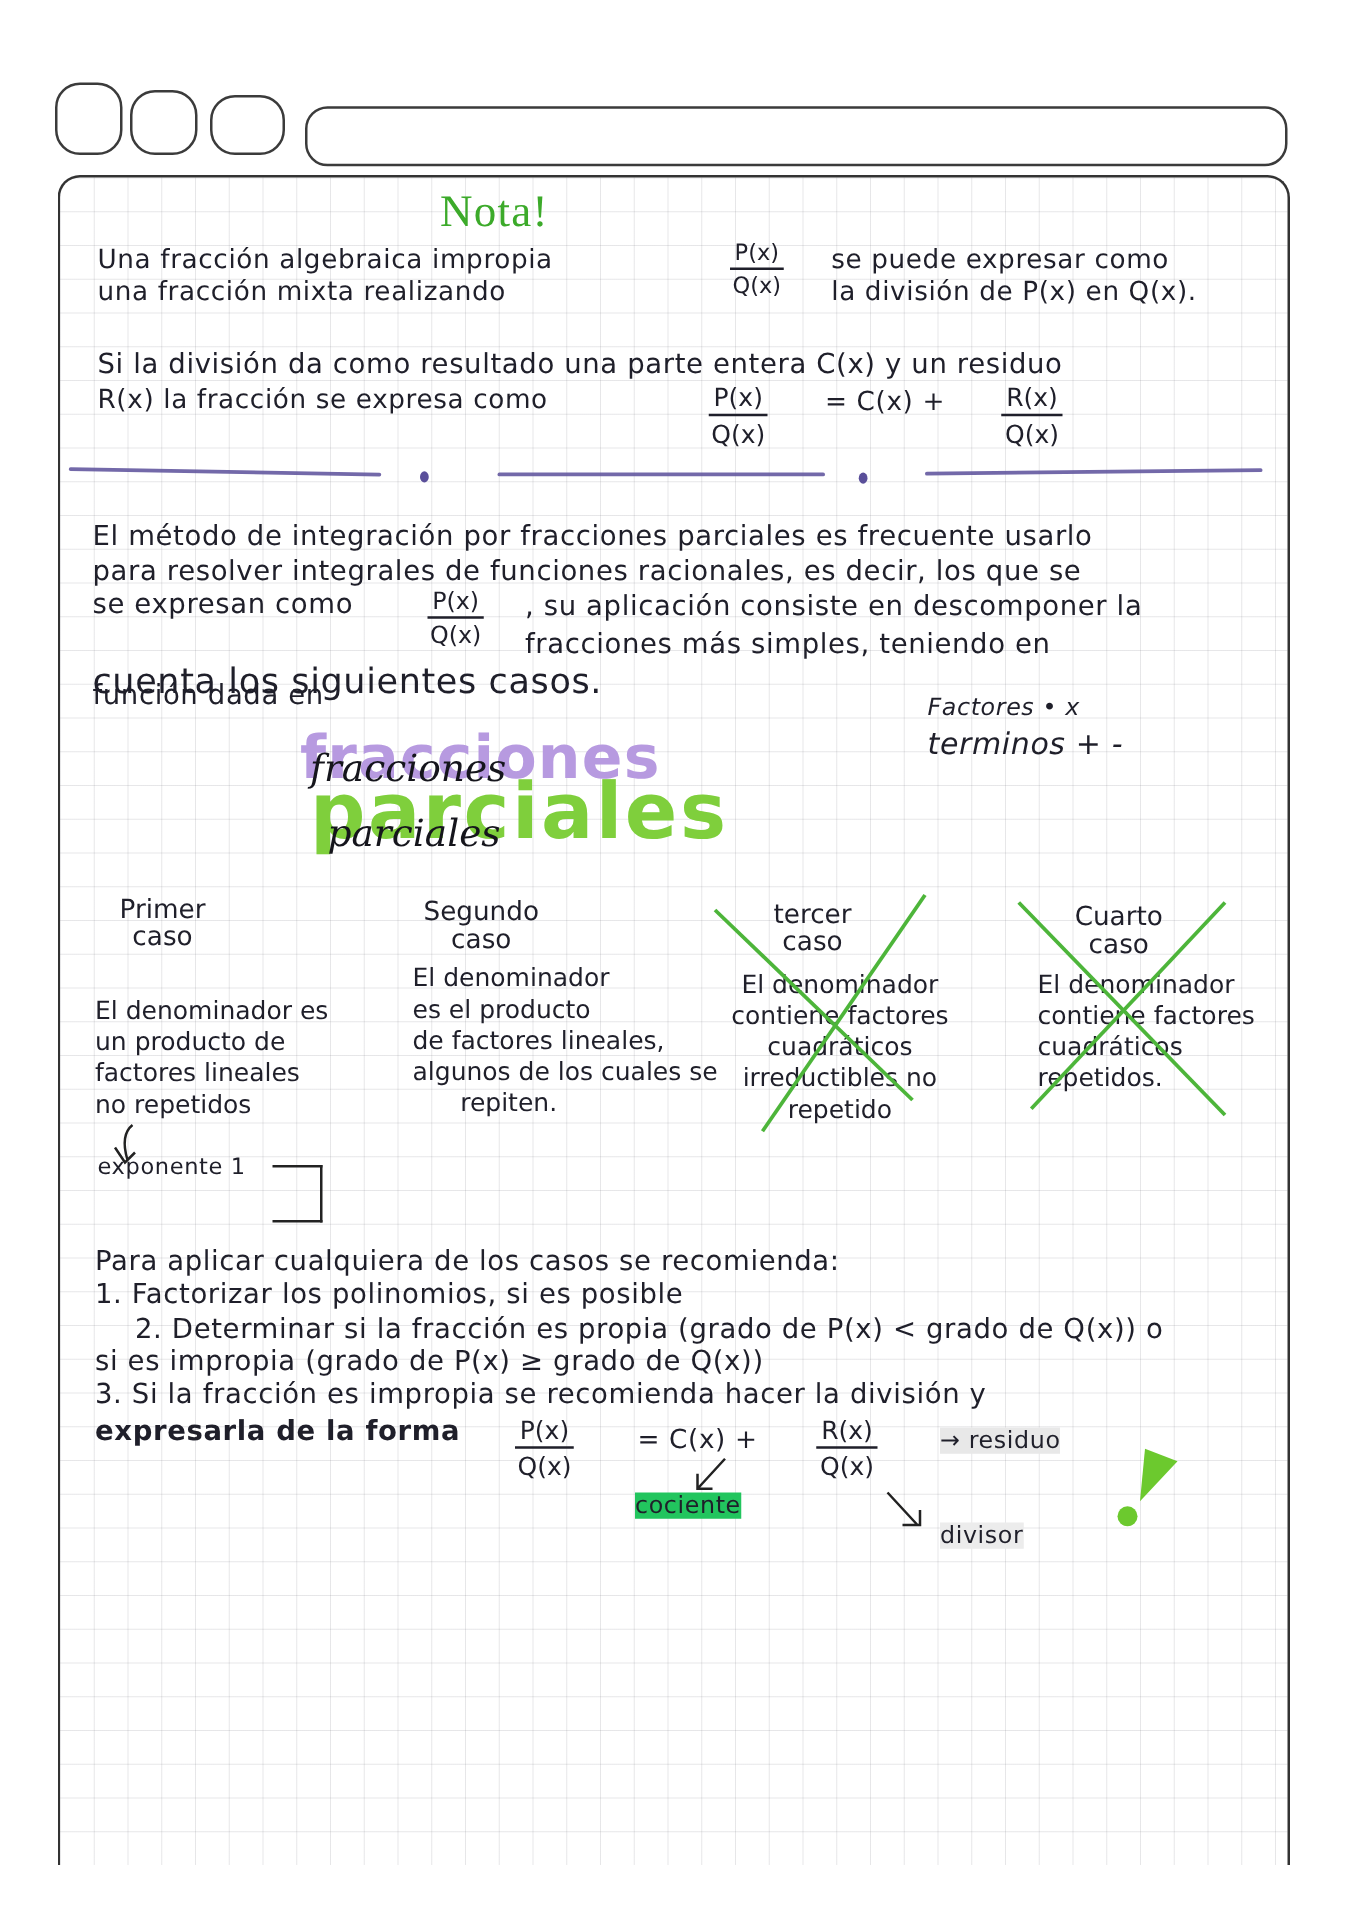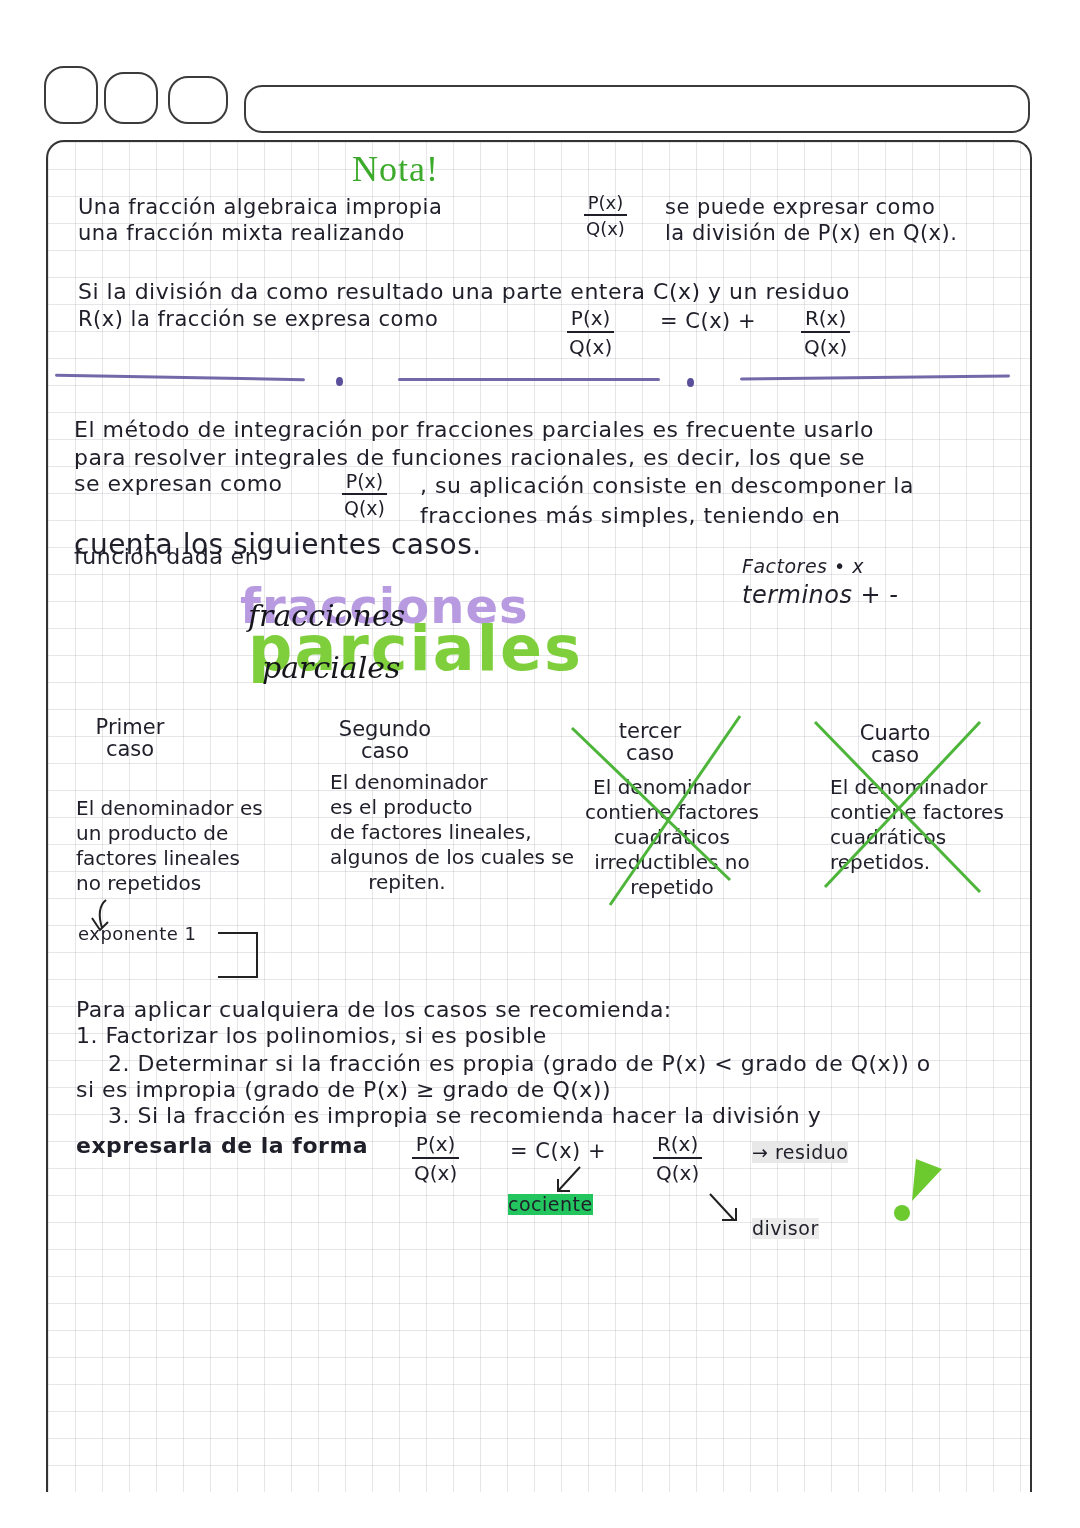--- a/index.html
+++ b/index.html
@@ -131,21 +131,21 @@
 <svg style="position:absolute; left:86px; top:898px;" width="30" height="36">
   <path d="M20 2 Q10 10 16 30 M6 20 L14 32 L22 24" stroke="#222" stroke-width="2" fill="none"></path>
 </svg>
 <div class="hw" style="left:78px; top:924px; font-size:18px;">exponente 1</div>
 <div class="box"></div>
 
 <div class="hw" style="left:76px; top:998px; font-size:22px;">Para aplicar cualquiera de los casos se recomienda:</div>
 <div class="hw" style="left:76px; top:1024px; font-size:22px;">1. Factorizar los polinomios, si es posible</div>
 <div class="hw" style="left:76px; top:1052px; font-size:22px;margin-left:32px;">2. Determinar si la fracción es propia (grado de P(x) &lt; grado de Q(x)) o</div>
 <div class="hw" style="left:76px; top:1078px; font-size:22px;">si es impropia (grado de P(x) ≥ grado de Q(x))</div>
-<div class="hw" style="left:76px; top:1104px; font-size:22px;margin-left:32px;">3. Si la fracción es impropia se recomienda hacer la división y</div>
+<div class="hw" style="left:76px; top:1104px; font-size:22px;">3. Si la fracción es impropia se recomienda hacer la división y</div>
 <div class="hw" style="left:76px; top:1134px; font-size:22px;font-weight:bold;">expresarla de la forma</div>
 
 <div class="frac" style="left:410px; top:1132px;">
   <span class="num">P(x)</span>
   <span class="den">Q(x)</span>
 </div>
 <div class="hw" style="left:510px; top:1140px;">= C(x) +</div>
 <div class="frac" style="left:652px; top:1132px;">
   <span class="num">R(x)</span>
   <span class="den">Q(x)</span>

